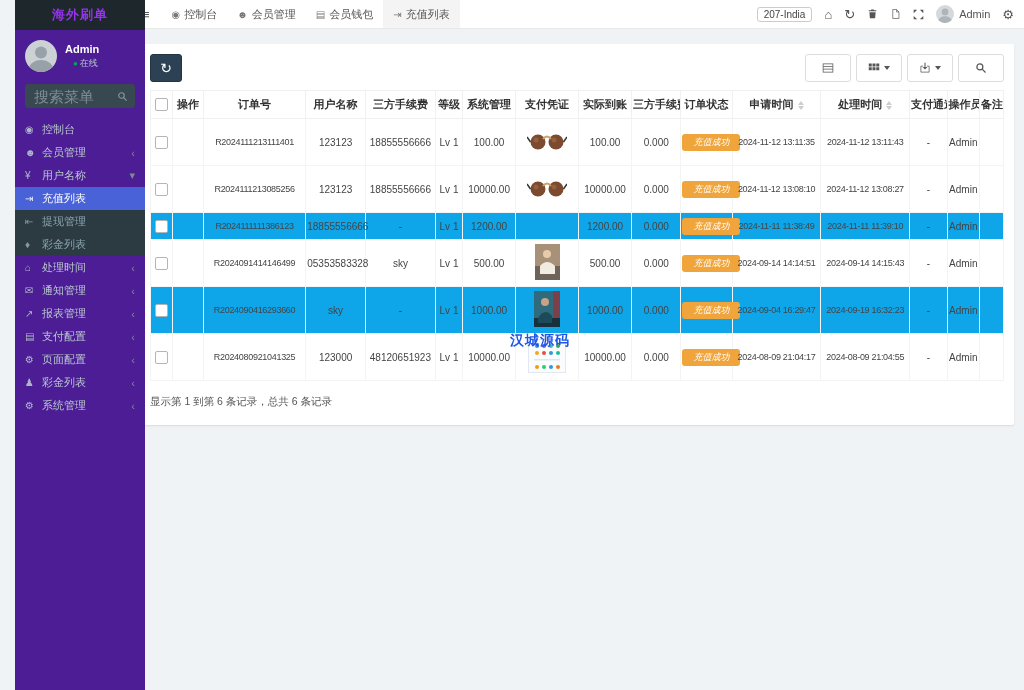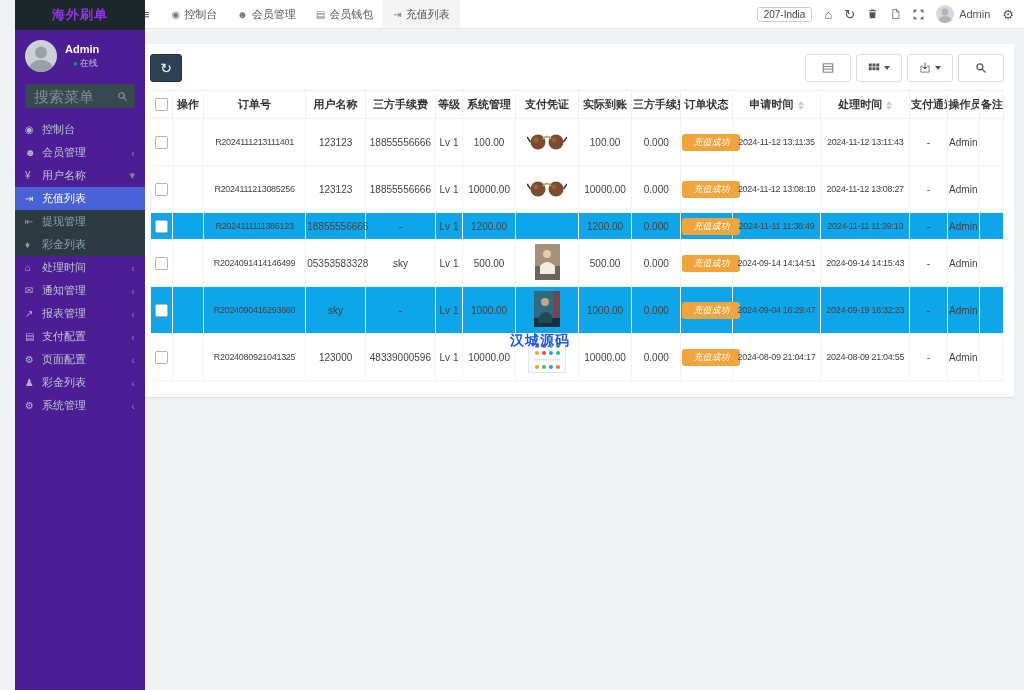--- a/index.html
+++ b/index.html
@@ -428,21 +428,21 @@
             <td class="t-sm">2024-09-19 16:32:23</td>
             <td>-</td>
             <td>Admin</td>
             <td></td>
           </tr>
           <tr class="rh">
             <td><span class="cb"></span></td>
             <td></td>
             <td class="t-sm">R2024080921041325</td>
             <td>123000</td>
-            <td>48339000596</td>
+            <td>48120651923</td>
             <td>Lv 1</td>
             <td>10000.00</td>
             <td><span class="vwrap">
                 <svg width="38" height="34" viewBox="0 0 38 34">
                   <rect x="0.5" y="0.5" width="37" height="33" fill="#fbfcfe" stroke="#e4e8ee"></rect>
                   <g>
                     <circle cx="9" cy="7" r="2" fill="#4a90e2"></circle>
                     <circle cx="16" cy="7" r="2" fill="#8e63ce"></circle>
                     <circle cx="23" cy="7" r="2" fill="#50b7c1"></circle>
                     <circle cx="30" cy="7" r="2" fill="#3aa757"></circle>
@@ -462,15 +462,16 @@
             <td>0.000</td>
             <td><span class="badge">充值成功</span></td>
             <td class="t-sm">2024-08-09 21:04:17</td>
             <td class="t-sm">2024-08-09 21:04:55</td>
             <td>-</td>
             <td>Admin</td>
             <td></td>
           </tr>
         </tbody>
     </table>
+    <div class="pg">显示第 1 到第 6 条记录，总共 6 条记录</div>
     <div class="watermark">汉城源码</div>
   </div>
 </div>
 
 </body></html>

